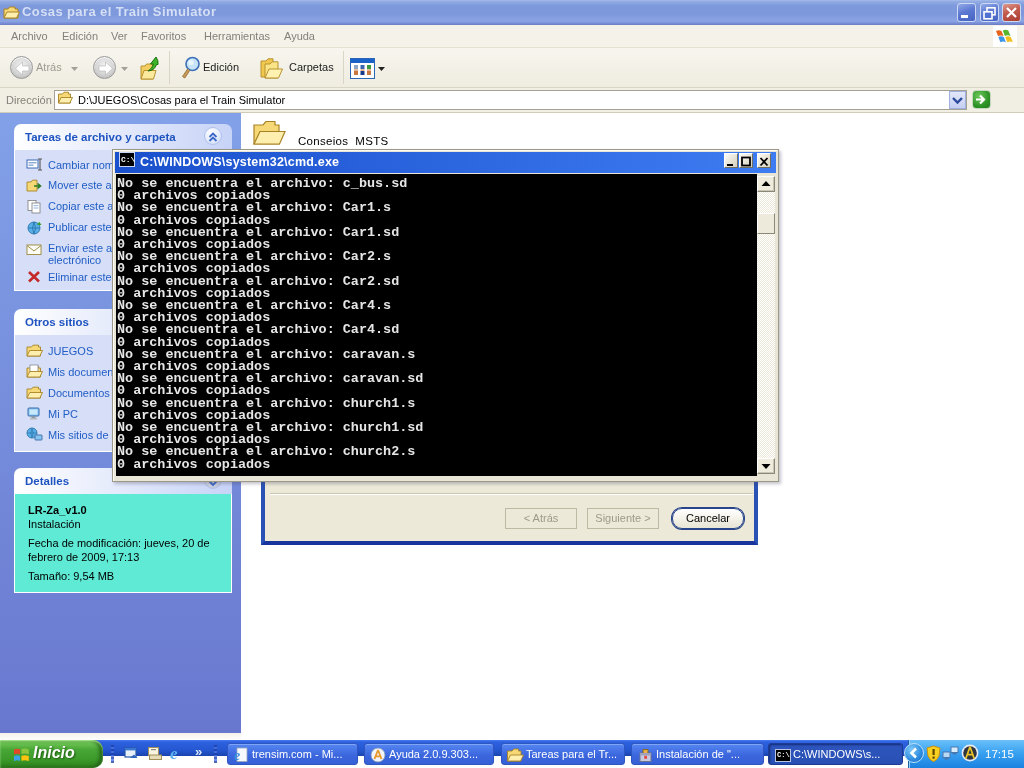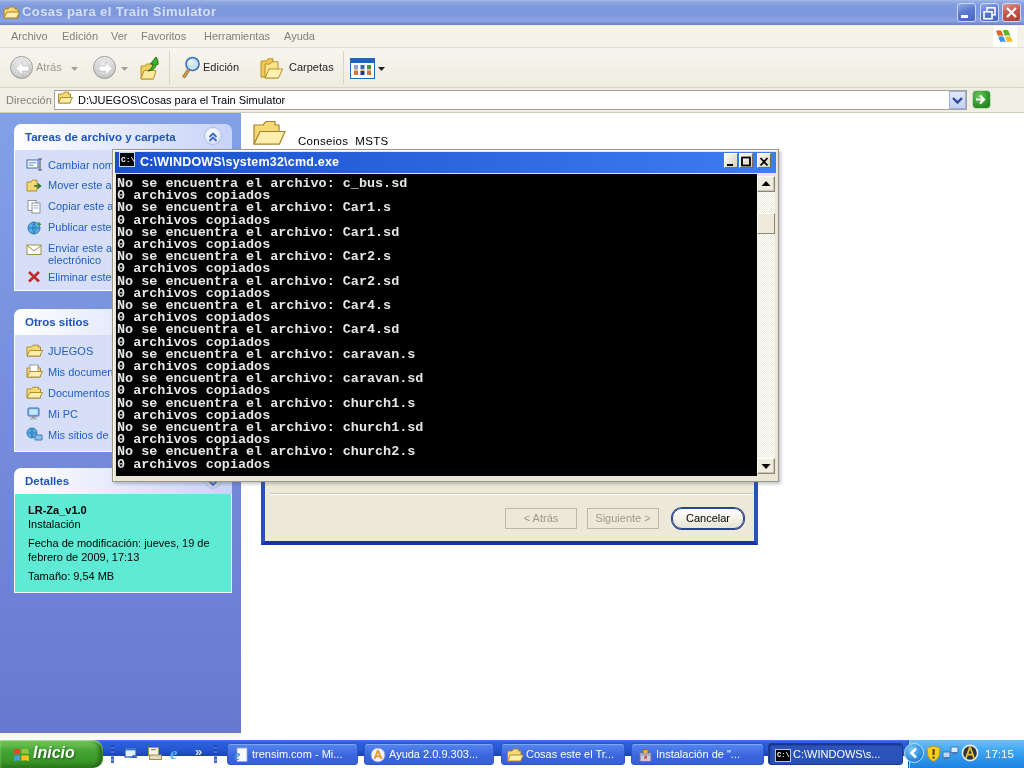--- a/index.html
+++ b/index.html
@@ -276,21 +276,21 @@
     <div class="abs panel" style="top:355px">
       <div class="phead">Detalles<div class="chev" style="background:radial-gradient(circle at 40% 30%,#F0F0F2,#C8CEDE 70%,#A8B0C8)"><svg width="16" height="16">
               <g fill="none" stroke="#3A68C8" stroke-width="1.8">
                 <path d="M4.5 4.5 L8 8 L11.5 4.5"></path>
                 <path d="M4.5 8.5 L8 12 L11.5 8.5"></path>
               </g>
             </svg></div></div>
       <div class="pbody" style="height:99px;position:relative;color:#000;background:#5eead4">
         <span class="pitem" style="left:13px;top:10px;font-weight:bold">LR-Za_v1.0</span>
         <span class="pitem" style="left:13px;top:24px">Instalación</span>
-        <span class="pitem" style="left:13px;top:43px">Fecha de modificación: jueves, 19 de</span>
+        <span class="pitem" style="left:13px;top:43px">Fecha de modificación: jueves, 20 de</span>
         <span class="pitem" style="left:13px;top:57px">febrero de 2009, 17:13</span>
         <span class="pitem" style="left:13px;top:76px">Tamaño: 9,54 MB</span>
       </div>
     </div>
     <div class="abs" style="left:0px;top:620px;width:241px;height:8px;background:linear-gradient(#F4F2EA,#fff)"></div>
     <svg class="abs" style="left:252px;top:5px" width="34" height="28" viewBox="0 0 34 28">
       <path d="M2 26 L2 7 L11 7 L14 3.5 L23 3.5 L23 7 L27 7 L27 26 Z" fill="#F6D876" stroke="#A88325" stroke-width="1.2"></path>
       <path d="M2 26 L8 13.5 L33 13.5 L27.5 26 Z" fill="#FFEFAF" stroke="#A88325" stroke-width="1.2"></path>
     </svg>
     <div class="abs" style="left:298px;top:22px;font-size:11.5px;color:#000;letter-spacing:.3px">Conseios&nbsp; MSTS</div>
@@ -391,21 +391,21 @@
           <circle cx="8" cy="8" r="7" fill="#F0F4FA" stroke="#8898B0" stroke-width="0.8"></circle>
           <path d="M8 3 L11.5 12 M8 3 L4.5 12 M5.6 9.3 L10.4 9.3" stroke="#E89828" stroke-width="1.8" fill="none"></path>
         </svg>
       <span class="lbl">Ayuda 2.0.9.303...</span>
       </div>
     <div class="tbtn" style="left:501px;width:124px">
       <svg class="abs" style="left:5px;top:4px" width="17" height="14" viewBox="0 0 17 14">
           <path d="M0.5 13 L0.5 3 L5 3 L6.8 1 L11.5 1 L11.5 3 L14 3 L14 13 Z" fill="#F6D876" stroke="#A88325" stroke-width="0.9"></path>
           <path d="M0.5 13 L3.5 7 L16.5 7 L13.5 13 Z" fill="#FFEFAF" stroke="#A88325" stroke-width="0.9"></path>
         </svg>
-      <span class="lbl">Cosas este el Tr...</span>
+      <span class="lbl">Tareas para el Tr...</span>
       </div>
     <div class="tbtn" style="left:631px;width:133px">
       <svg class="abs" style="left:6px;top:3px" width="15" height="16" viewBox="0 0 15 16">
           <rect x="2" y="6" width="11" height="8.5" fill="#C8CADE" stroke="#70748C" stroke-width="1"></rect>
           <rect x="2" y="6" width="11" height="2.5" fill="#9EA2BE"></rect>
           <path d="M5 6 L5 2.5 L10 2.5 L10 6" fill="#E8B048" stroke="#8A6820" stroke-width="1"></path>
           <rect x="6.2" y="8.8" width="2.8" height="3" fill="#E84848"></rect>
         </svg>
       <span class="lbl">Instalación de "...</span>
       </div>

